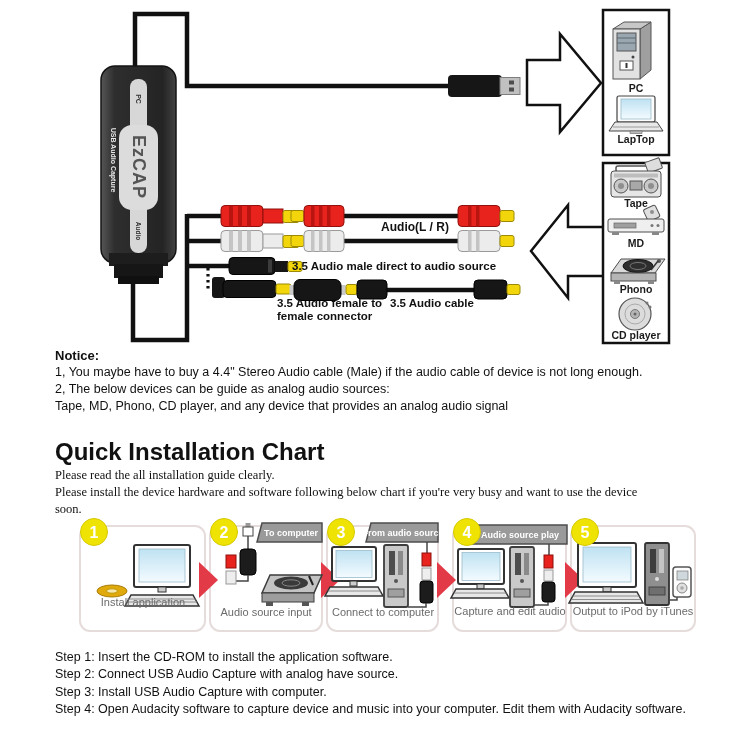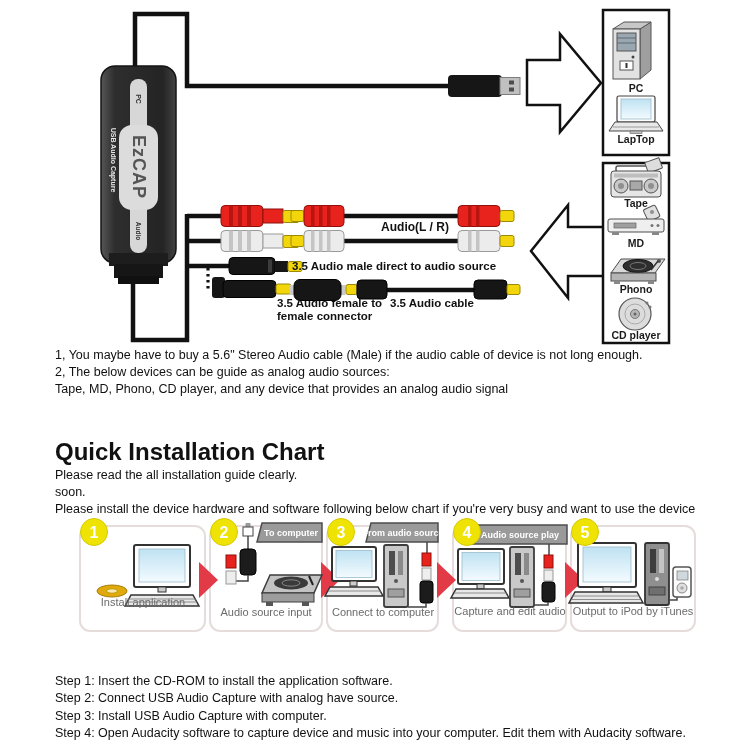--- a/index.html
+++ b/index.html
@@ -12,22 +12,22 @@
   .lbl-bold-12{font-size:12px;font-weight:bold;fill:#111;text-anchor:middle;}
   .lbl-bold-11{font-size:11.5px;font-weight:bold;fill:#111;}
   .icon-lbl{font-size:10.5px;font-weight:bold;fill:#1a1a1a;text-anchor:middle;}
   .dev-txt{font-weight:bold;text-anchor:middle;}
   .hdr-txt{font-size:9px;font-weight:bold;fill:#ffffff;text-anchor:middle;}
   .cap-txt{font-size:11px;fill:#6b6b6b;text-anchor:middle;}
   .num-txt{font-size:16px;font-weight:bold;fill:#ffffff;text-anchor:middle;}
   .notice{position:absolute;left:55px;top:347px;font-size:12.5px;line-height:17px;}
   .notice .nt{font-weight:bold;font-size:13px;}
   .qic-title{position:absolute;left:55px;top:438px;font-size:24px;font-weight:bold;margin:0;}
-  .intro{position:absolute;left:55px;top:467px;font-size:12.5px;line-height:17px;}
-  .steps{position:absolute;left:55px;top:649px;font-size:12.5px;line-height:17.4px;margin-top:24px;}
+  .intro{position:absolute;left:55px;top:467px;font-size:12.5px;line-height:17px;font-family:Liberation Serif, serif;}
+  .steps{position:absolute;left:55px;top:649px;font-size:12.5px;line-height:17.4px;}
 </style>
 </head>
 <body>
 
 <div class="page">
 
 <svg class="diagram" width="750" height="348" viewBox="0 0 750 348">
   <defs>
     <linearGradient id="devGrad" x1="0" y1="0" x2="1" y2="0">
       <stop offset="0" stop-color="#565656"></stop>
@@ -209,30 +209,31 @@
       <circle cx="635" cy="314" r="4.5" fill="#b5b5b5" stroke="#777"></circle>
       <circle cx="635" cy="314" r="1.5" fill="#666"></circle>
       <circle cx="647" cy="303" r="1.5" fill="#777"></circle>
           <circle cx="650" cy="307" r="1.5" fill="#777"></circle>
     </g>
     <text class="icon-lbl" x="636" y="339">CD player</text>
   </g>
 </svg>
 
 <div class="notice">
-  <div>1, You maybe have to buy a 5.6" Stereo Audio cable (Male) if the audio cable of device is not long enough.</div>
+  <div class="nt">Notice:</div>
+  <div>1, You maybe have to buy a 4.4" Stereo Audio cable (Male) if the audio cable of device is not long enough.</div>
   <div>2, The below devices can be guide as analog audio sources:</div>
   <div>Tape, MD, Phono, CD player, and any device that provides an analog audio signal</div>
 </div>
 
 <h1 class="qic-title">Quick Installation Chart</h1>
 <div class="intro">
   <div>Please read the all installation guide clearly.</div>
+  <div>Please install the device hardware and software following below chart if you're very busy and want to use the device</div>
   <div>soon.</div>
-  <div>Please install the device hardware and software following below chart if you're very busy and want to use the device</div>
 </div>
 
 <svg class="strip" width="750" height="125" viewBox="0 0 750 125">
   <defs>
     <linearGradient id="scrGrad2" x1="0" y1="0" x2="0" y2="1">
       <stop offset="0" stop-color="#bfe2f2"></stop>
           <stop offset="1" stop-color="#f3fbff"></stop>
     </linearGradient>
   </defs>
 

